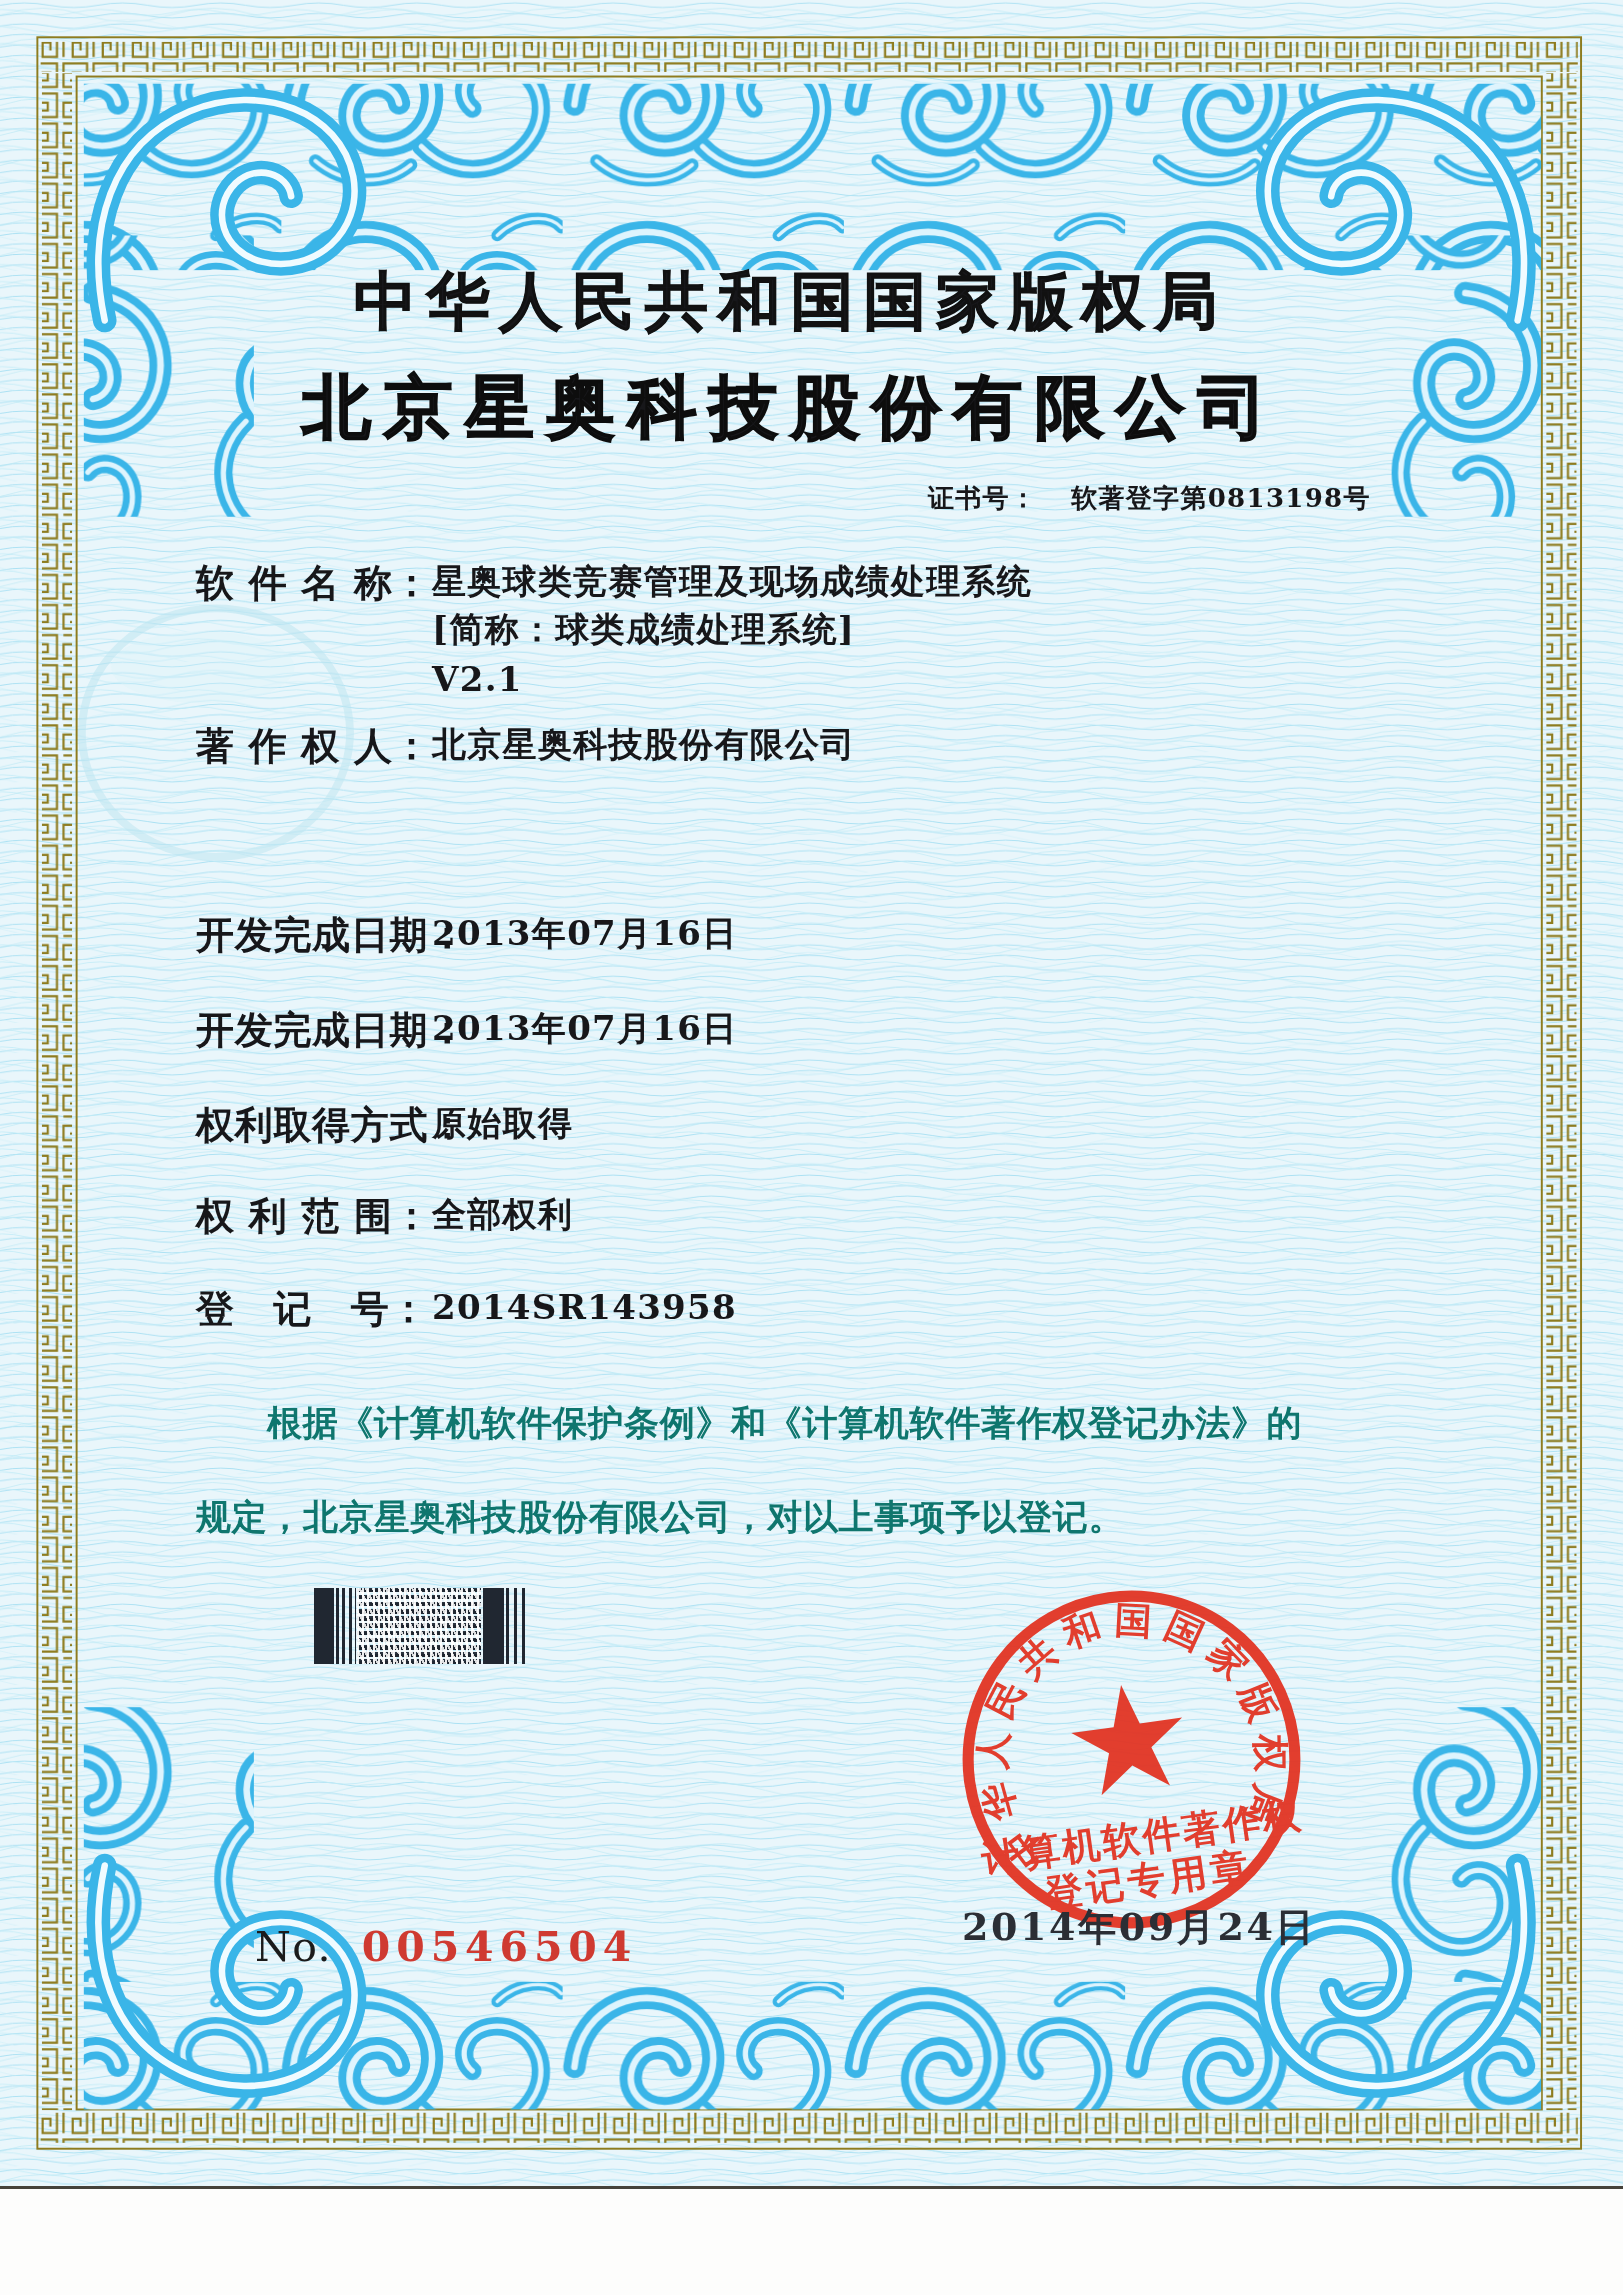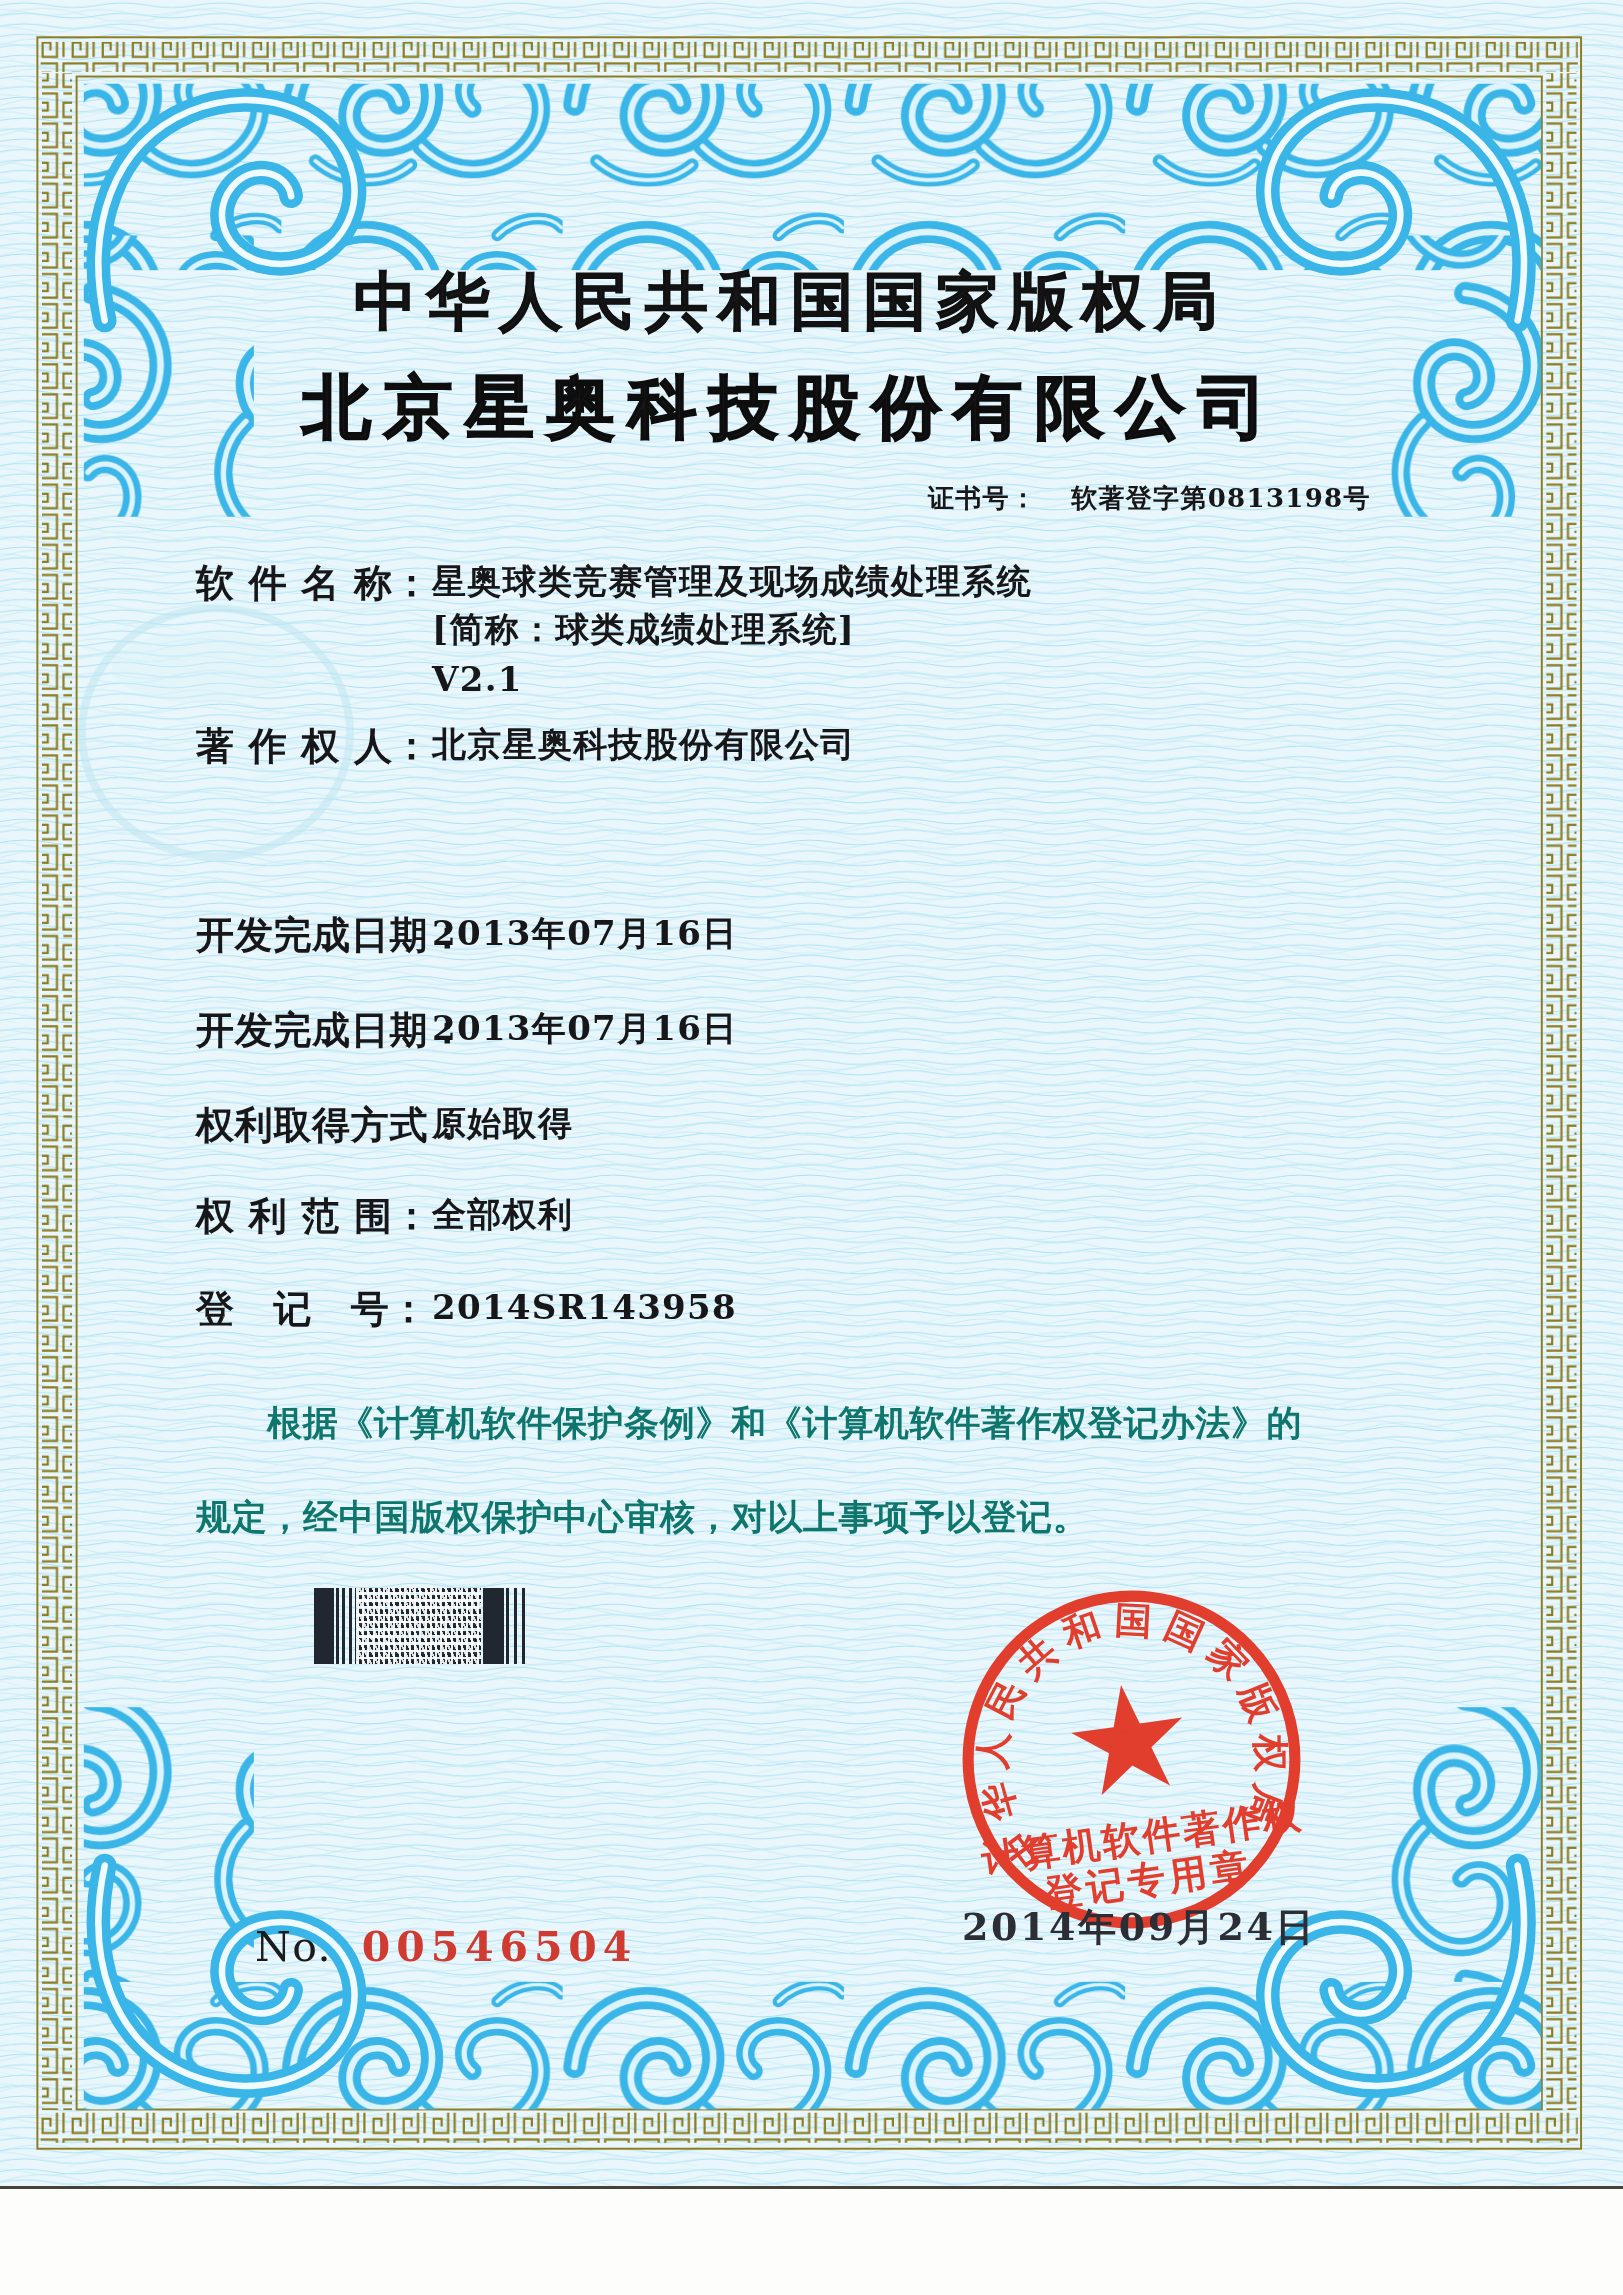--- a/index.html
+++ b/index.html
@@ -145,21 +145,21 @@
     <div class="t flabel" style="top:1106px">权利取得方式：</div>
     <div class="t fvalue" style="top:1106px">原始取得</div>
 
     <div class="t flabel" style="top:1197px">权 利 范 围：</div>
     <div class="t fvalue" style="top:1197px">全部权利</div>
 
     <div class="t flabel" style="top:1290px">登　记　号：</div>
     <div class="t fvalue" style="top:1290px">2014SR143958</div>
 
     <div class="t para" style="left:267px;top:1405px">根据《计算机软件保护条例》和《计算机软件著作权登记办法》的</div>
-    <div class="t para" style="left:196px;top:1499px">规定，经中国版权保护中心审核，对以上事项予以登记。</div>
+    <div class="t para" style="left:196px;top:1499px">规定，北京星奥科技股份有限公司，对以上事项予以登记。</div>
 
     <div class="barcode">
       <div class="bc bc-block-l"></div>
       <div class="bc bc-thin-l"></div>
       <div class="bc bc-noise"></div>
       <div class="bc bc-block-r"></div>
       <div class="bc bc-thin-r"></div>
     </div>
 
     <svg class="seal-svg" width="379" height="379" viewBox="-290 -290 290 290">

